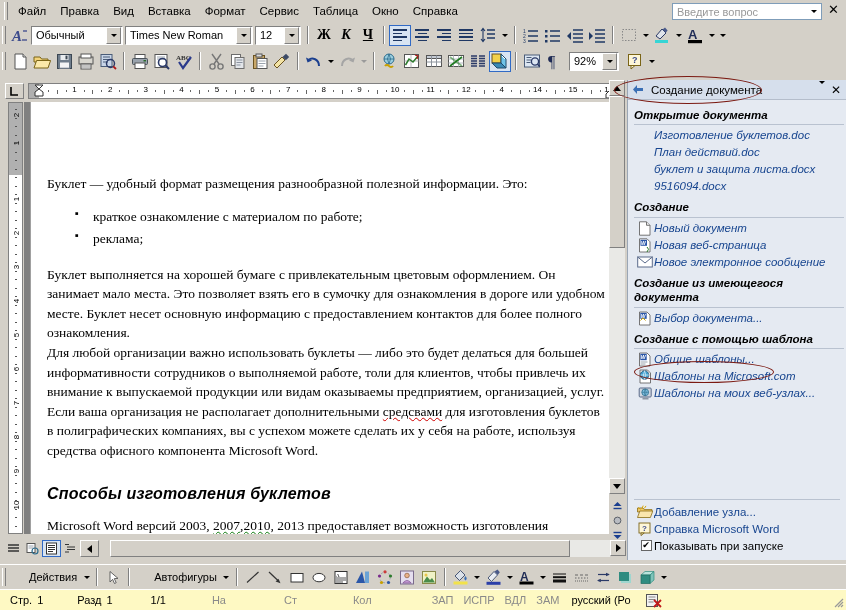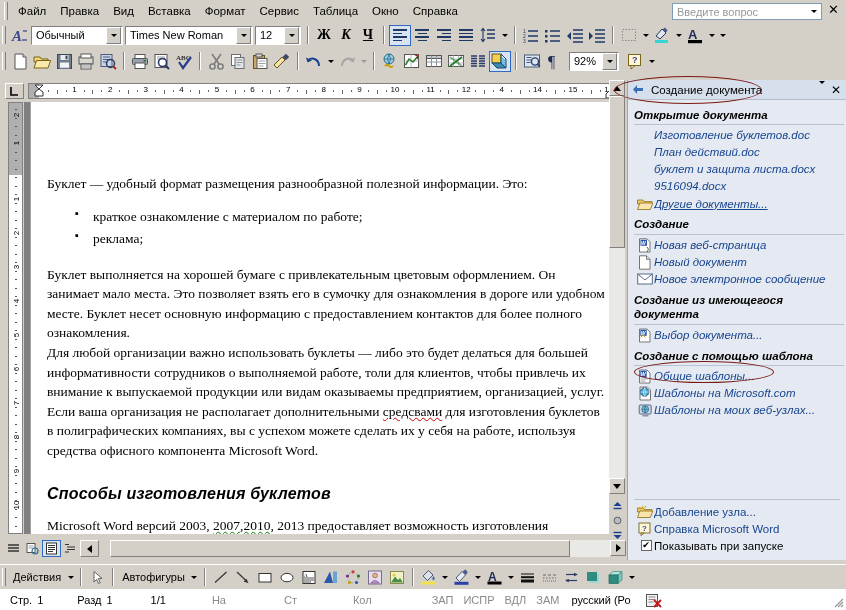--- a/index.html
+++ b/index.html
@@ -147,25 +147,25 @@
   #tp-divider { border-top: 1px solid #b9c2d0; margin-bottom: 3px; }
   .chk { width: 11px; height: 11px; background: #fff; border: 1px solid #666;
          display: inline-flex; align-items: center; justify-content: center; font-size: 9px; line-height: 1; }
 
   
   .ellipse { position: absolute; border: 1.5px solid #7b1a12; border-radius: 50%; pointer-events: none; }
 
   
   #drawbar { position: absolute; left: 0; top: 564px; width: 846px; height: 25px;
              background: #d4d0c8; border-top: 1px solid #fff; }
-  .dropdown-label { font-size: 11px; padding: 0 4px; white-space: nowrap; }
+  .dropdown-label { font-size: 11px; padding: 0 4px; white-space: nowrap; margin-left: 16px; }
 
   
   #statusbar { position: absolute; left: 0; top: 589px; width: 846px; height: 21px;
-               background: #ffffff; border-top: 1px solid #fff; display: flex; align-items: center; }
+               background: #fef9c3; border-top: 1px solid #fff; display: flex; align-items: center; }
   .st { font-size: 11px; color: #000; white-space: nowrap; }
   .st.dim { color: #8a8a8a; }
   #grip-corner { position: absolute; right: 1px; bottom: 1px; width: 14px; height: 14px; }
 
   
   #watermark { position: absolute; right: 6px; top: 566px; font-family: "Liberation Sans", sans-serif;
                font-weight: bold; font-style: italic; font-size: 19px; color: #fff;
                letter-spacing: -0.5px; opacity: .92; pointer-events: none;
                text-shadow: 0 0 1px rgba(160,160,160,.9); }
 </style>
@@ -772,50 +772,41 @@
       <span style="padding:0 5px 0 1px;font-size:12px;line-height:1">✕</span>
     </div>
 
     <div id="tp-body">
 
       <div class="tp-sec">Открытие документа</div>
       <div class="tp-file">Изготовление буклетов.doc</div>
       <div class="tp-file">План действий.doc</div>
       <div class="tp-file">буклет и защита листа.docx</div>
       <div class="tp-file">9516094.docx</div>
+
+      <div class="tp-sec">Создание</div>
       <div class="tp-link">
         <span class="ico">
-          <svg width="16" height="14" viewBox="0 0 16 14">
-              <path d="M0.5 3 h5.5 l1.3 1.6 h7.7 v2.4 h-14.5 Z" fill="#f0c96a" stroke="#8a6d14" stroke-width=".8"></path>
-              <path d="M0.5 12.5 L2.8 6 h13 L13.4 12.5 Z" fill="#fae6ad" stroke="#8a6d14" stroke-width=".8"></path>
+          <svg width="14" height="15" viewBox="0 0 14 15">
+              <path d="M1.5 .8 h7 l3.5 3.5 v9.9 h-10.5 Z" fill="#fff" stroke="#666" stroke-width=".9"></path>
+              <path d="M8.5 .8 v3.5 h3.5" fill="#e8e8e8" stroke="#666" stroke-width=".9"></path>
             </svg>
         </span>
-        <span class="txt ul">Другие документы...</span>
-      </div>
-
-      <div class="tp-sec">Создание</div>
+        <span class="txt">Новый документ</span>
+      </div>
       <div class="tp-link">
         <span class="ico">
           <svg width="15" height="15" viewBox="0 0 15 15">
               <path d="M1.5 .8 h7.5 l3 3 v10.2 h-10.5 Z" fill="#fff" stroke="#666" stroke-width=".9"></path>
               <rect x="2.5" y="1.8" width="6.5" height="6" fill="#2b57a8"></rect>
               <text x="3.1" y="6.8" font-size="5" fill="#fff" font-family="Liberation Sans, sans-serif" font-weight="bold">W</text>
               <path d="M9 9 q3 2 0 5" fill="none" stroke="#2b7a2b" stroke-width="1"></path>
             </svg>
         </span>
         <span class="txt">Новая веб-страница</span>
-      </div>
-      <div class="tp-link">
-        <span class="ico">
-          <svg width="14" height="15" viewBox="0 0 14 15">
-              <path d="M1.5 .8 h7 l3.5 3.5 v9.9 h-10.5 Z" fill="#fff" stroke="#666" stroke-width=".9"></path>
-              <path d="M8.5 .8 v3.5 h3.5" fill="#e8e8e8" stroke="#666" stroke-width=".9"></path>
-            </svg>
-        </span>
-        <span class="txt">Новый документ</span>
       </div>
       <div class="tp-link">
         <span class="ico">
           <svg width="16" height="12" viewBox="0 0 16 12">
               <rect x=".7" y="1" width="14.6" height="10" fill="#fff" stroke="#5a6b8a" stroke-width="1"></rect>
               <path d="M.7 1 L8 7 L15.3 1" fill="none" stroke="#5a6b8a" stroke-width="1"></path>
             </svg>
         </span>
         <span class="txt">Новое электронное сообщение</span>
       </div>

